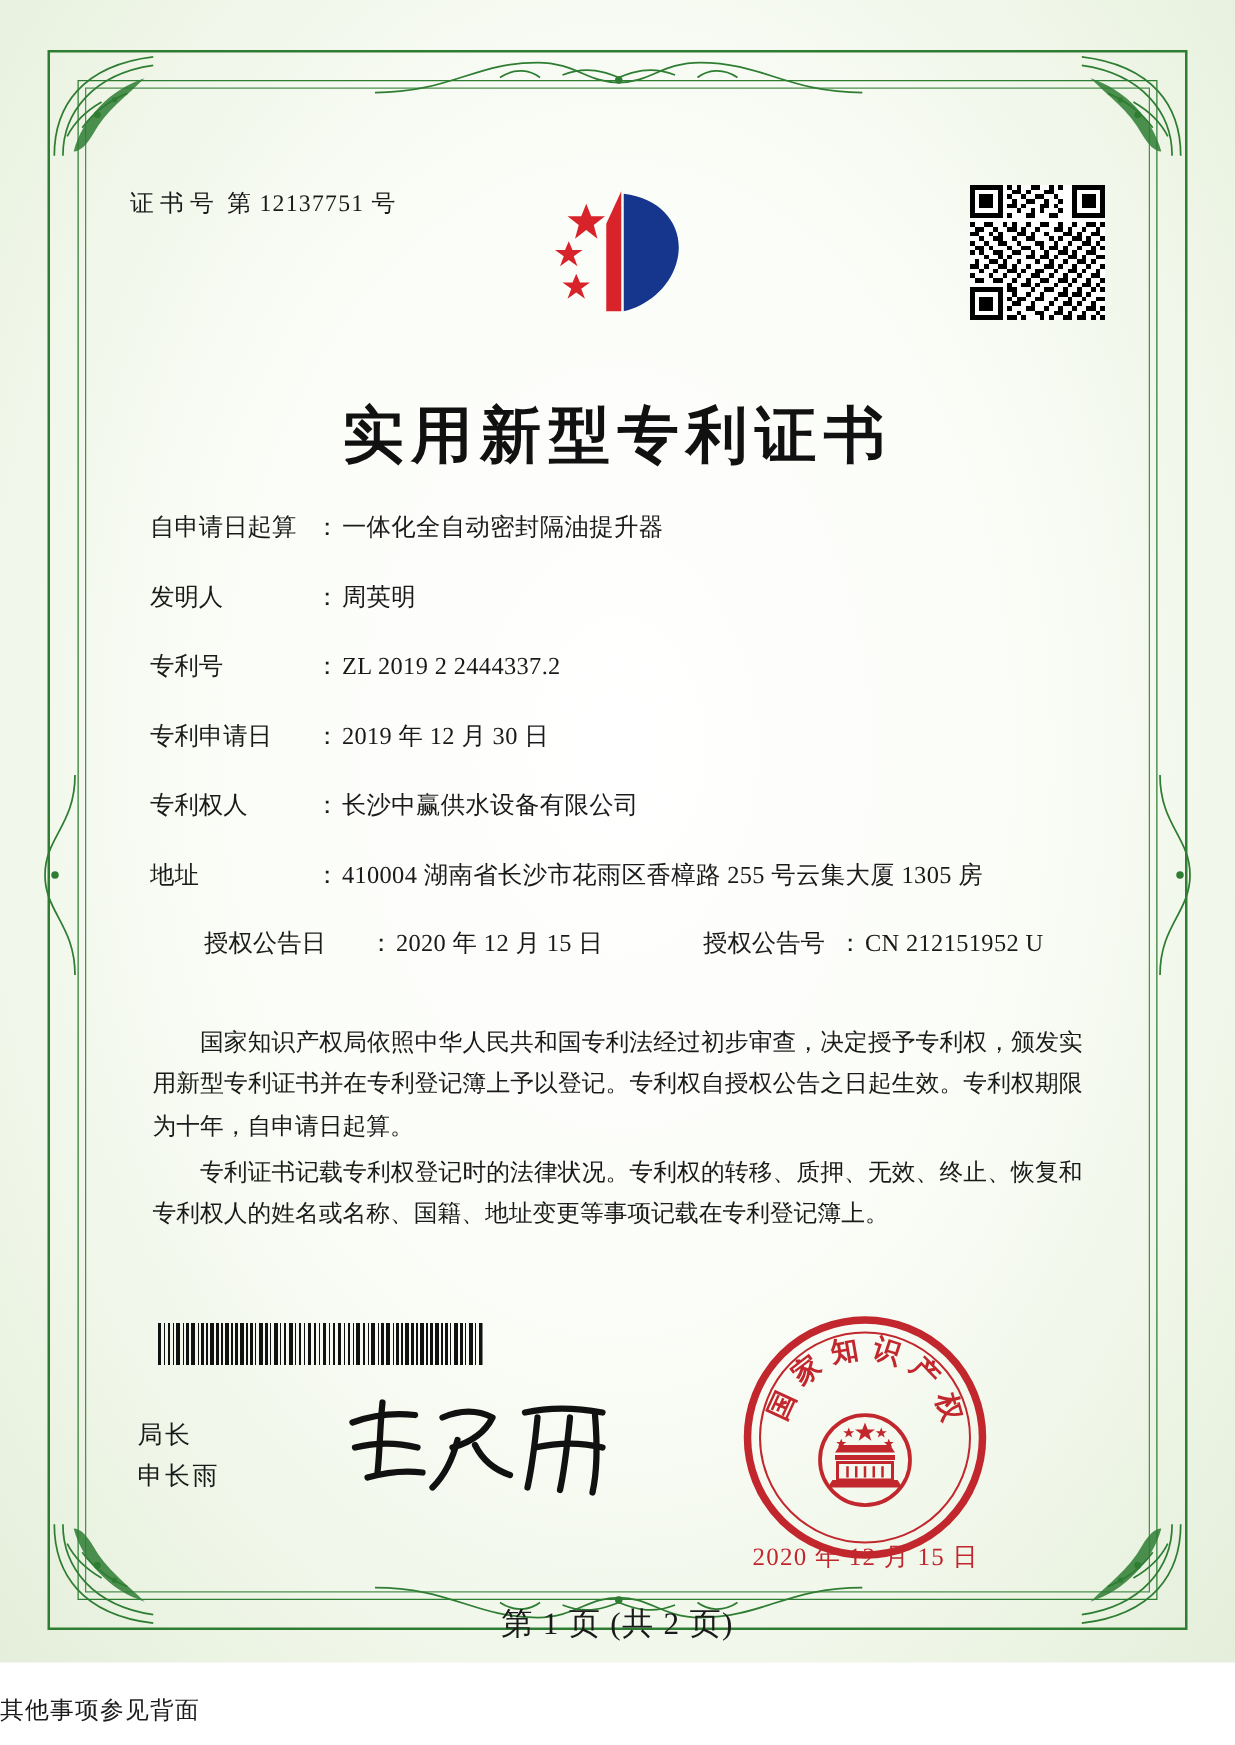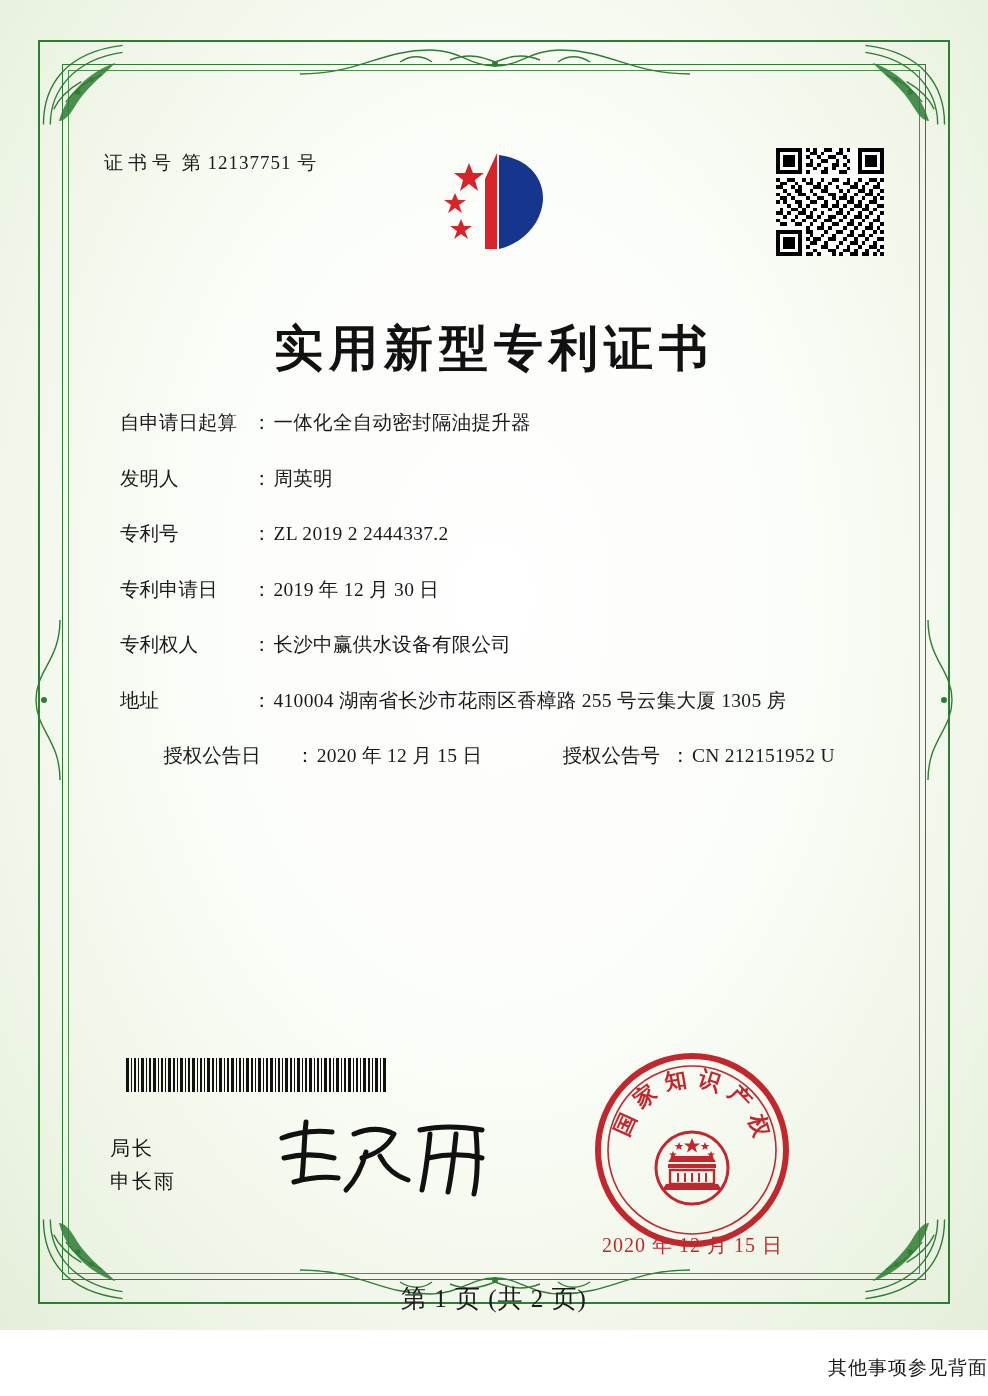--- a/index.html
+++ b/index.html
@@ -214,21 +214,21 @@
     left: 0; right: 0;
     top: 1282px;
     text-align: center;
     font-size: 25px;
     letter-spacing: 1px;
   }
   .back-note {
     position: absolute;
     left: 0; right: 0;
     top: 1355px;
-    text-align: right;
+    text-align: left;
     font-size: 19px;
     letter-spacing: 1px;
   }
 </style>
 </head>
 <body>
 
 <div class="certificate">
 
   <div class="border-outer"></div>
@@ -594,20 +594,24 @@
       <span class="field-label">授权公告日</span>
       <span class="field-colon">：</span>
       <span class="field-value">2020 年 12 月 15 日</span>
       <span class="second-label">授权公告号</span>
       <span class="field-colon">：</span>
       <span class="field-value">CN 212151952 U</span>
     </div>
 
   </div>
 
+  <div class="paragraphs">
+    <p>国家知识产权局依照中华人民共和国专利法经过初步审查，决定授予专利权，颁发实用新型专利证书并在专利登记簿上予以登记。专利权自授权公告之日起生效。专利权期限为十年，自申请日起算。</p>
+    <p>专利证书记载专利权登记时的法律状况。专利权的转移、质押、无效、终止、恢复和专利权人的姓名或名称、国籍、地址变更等事项记载在专利登记簿上。</p>
+  </div>
 
   <div class="barcode">
     <svg viewBox="0 0 260 34" shape-rendering="crispEdges">
       <g fill="#111">
         <rect x="0" y="0" width="3" height="34"></rect>
           <rect x="5" y="0" width="1" height="34"></rect>
         <rect x="8" y="0" width="2" height="34"></rect>
           <rect x="12" y="0" width="1" height="34"></rect>
         <rect x="15" y="0" width="3" height="34"></rect>
           <rect x="20" y="0" width="1" height="34"></rect>

